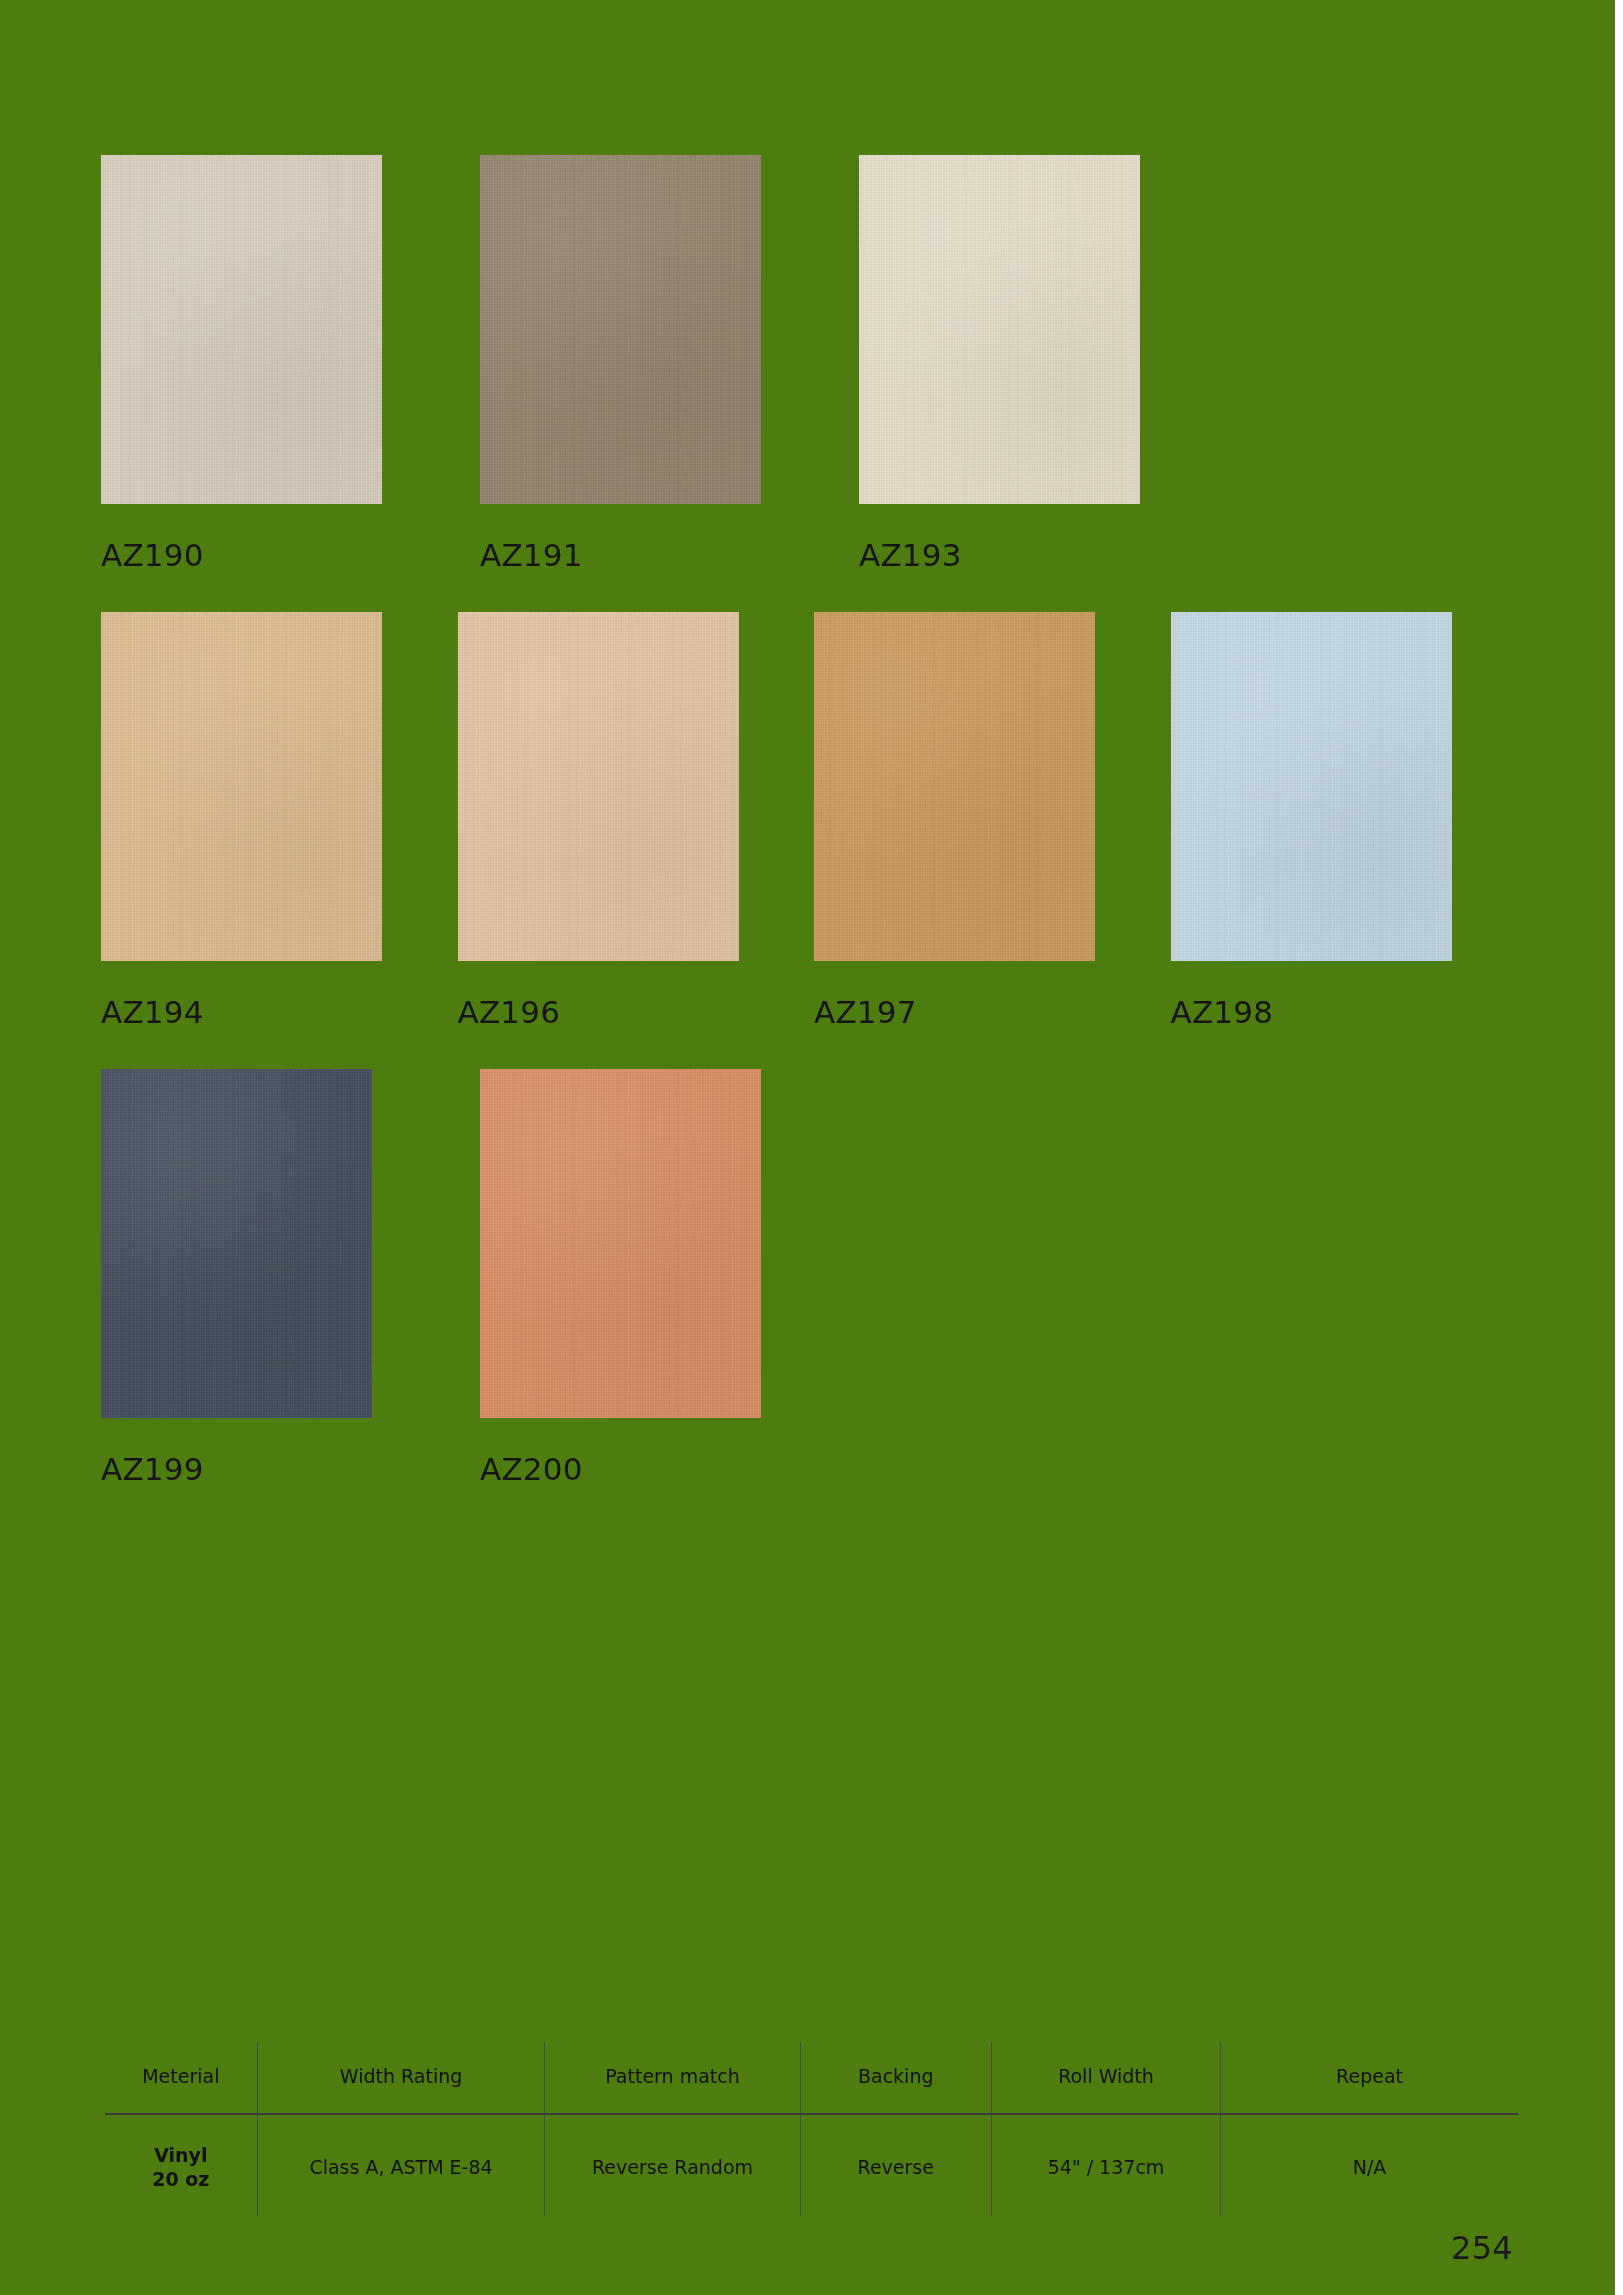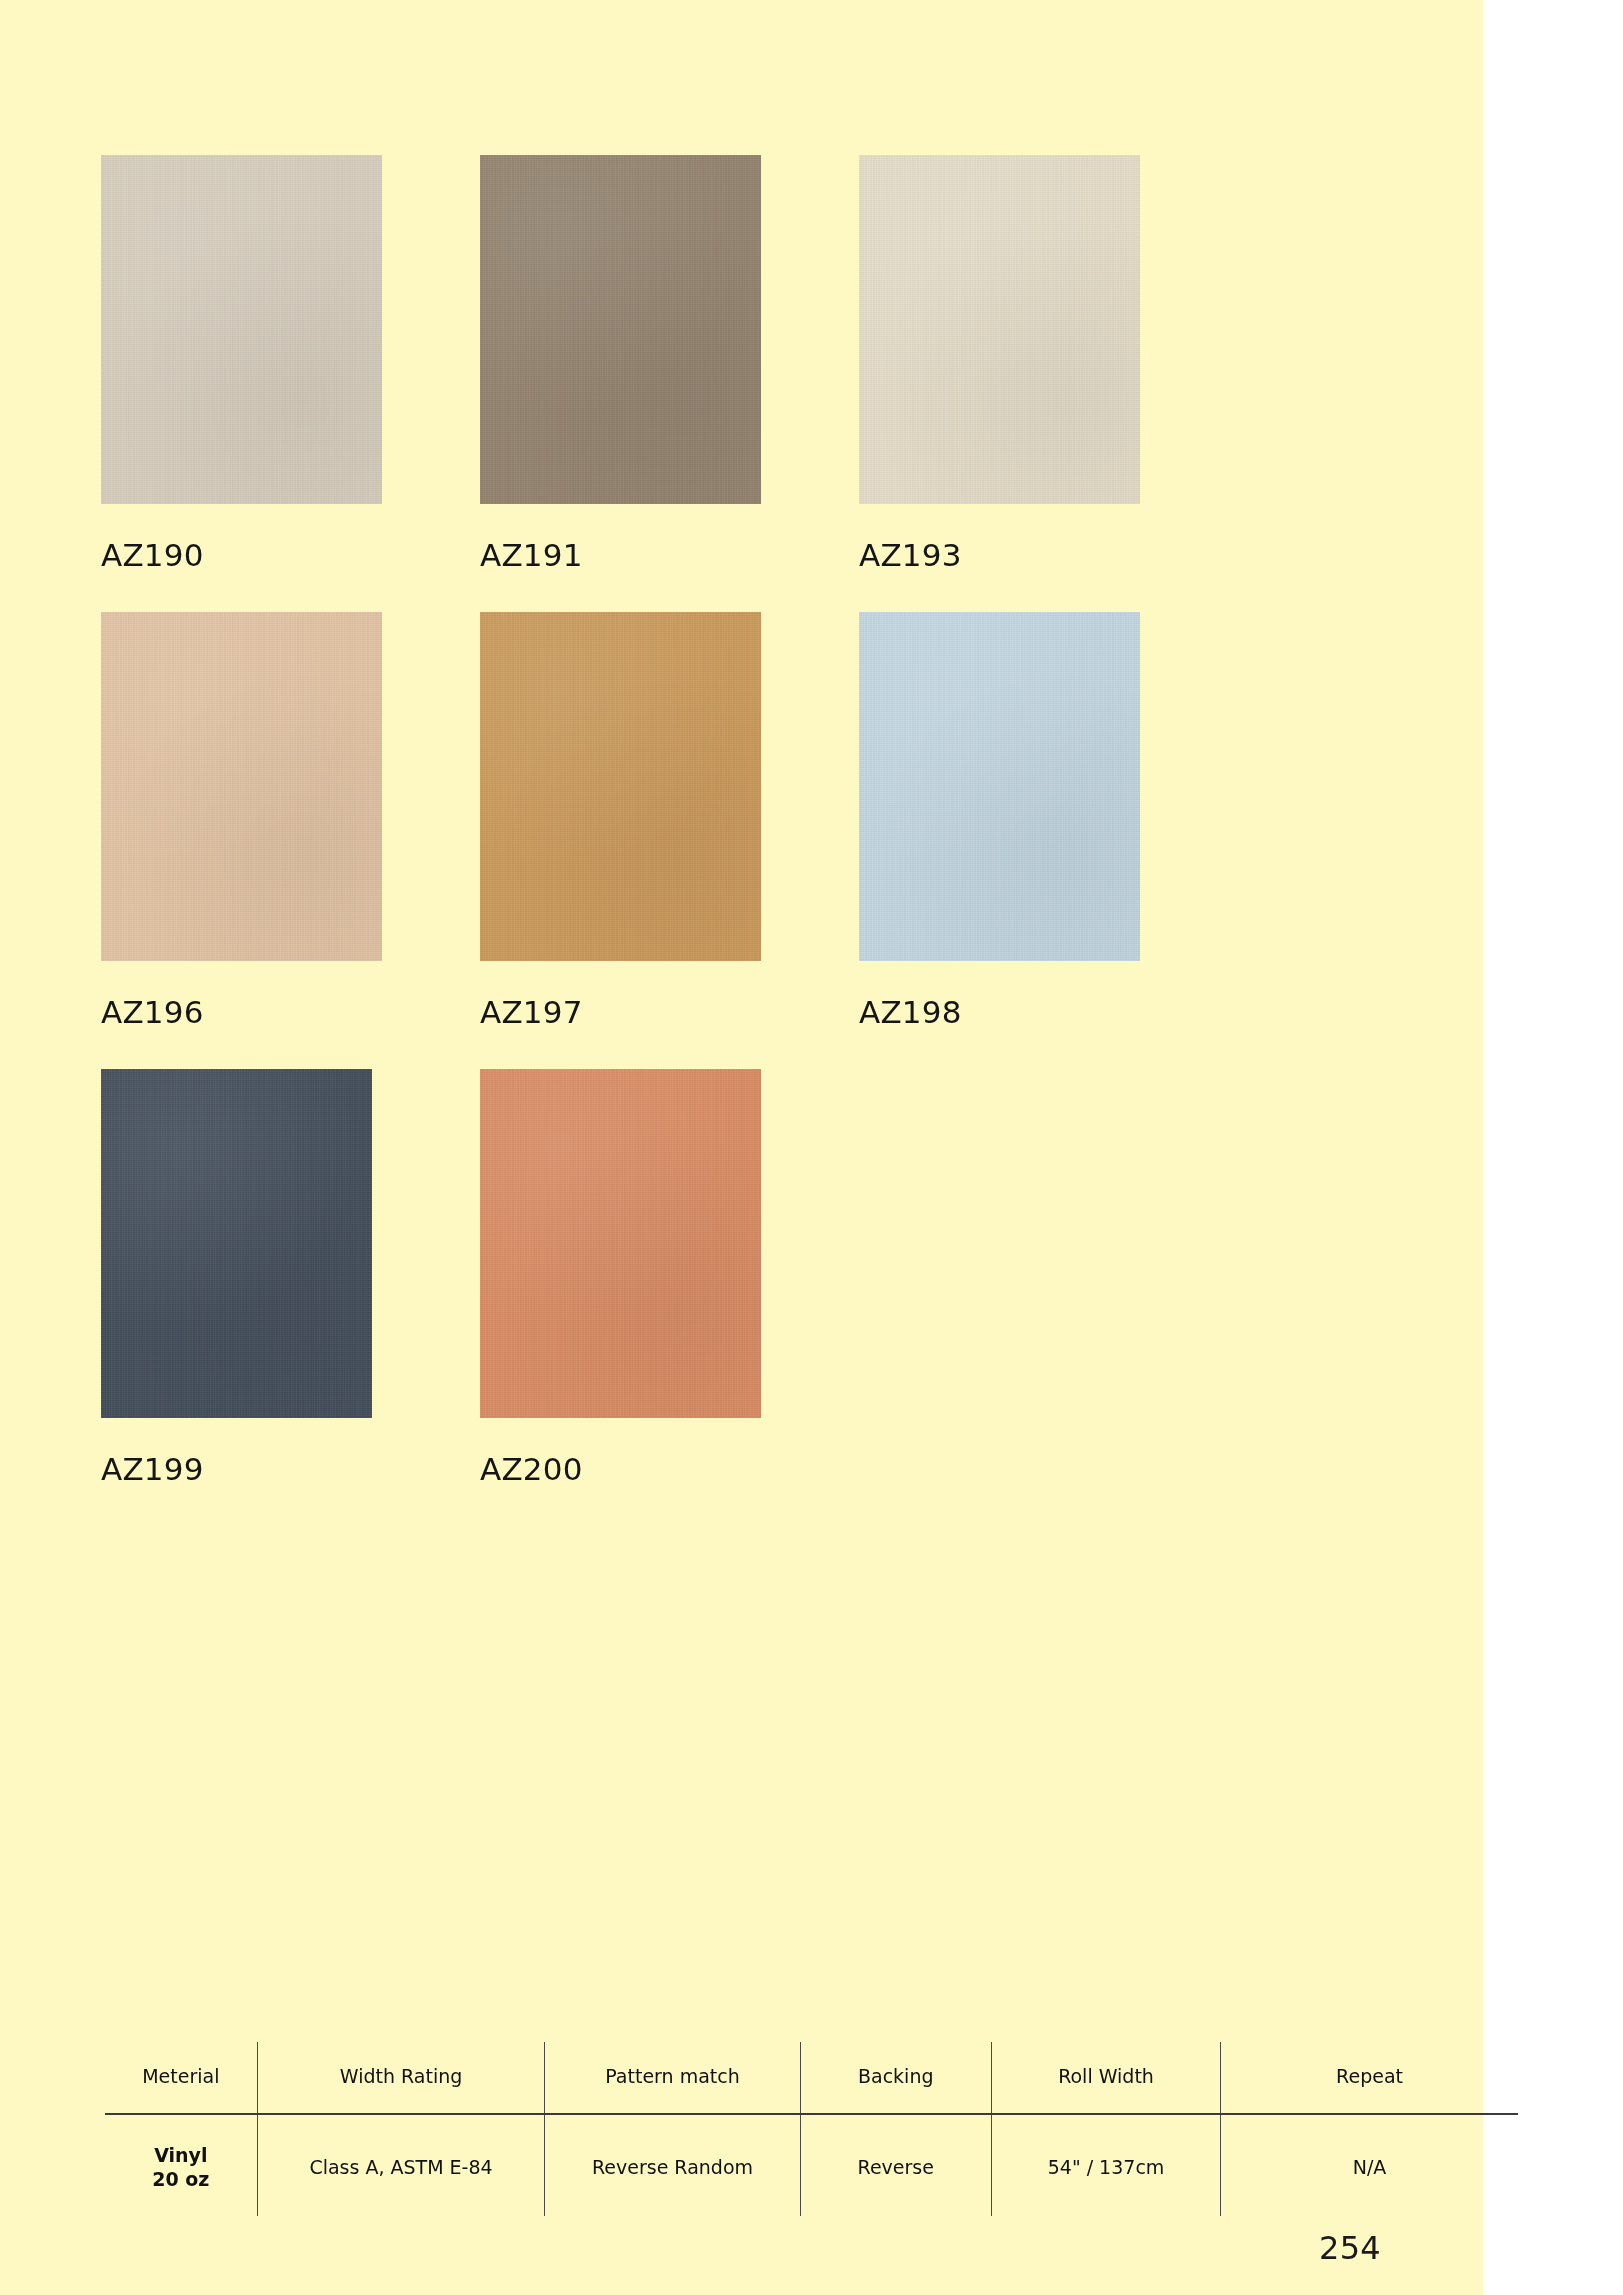--- a/index.html
+++ b/index.html
@@ -12,23 +12,23 @@
     height: 2295px;
     font-family: "DejaVu Sans", "Liberation Sans", sans-serif;
     color: #1a1a1a;
     position: relative;
     overflow: hidden;
   }
 
   .page {
     position: absolute;
     left: 0; top: 0;
-    width: 1483px;
+    width: 1615px;
     height: 2295px;
-    background: #fef9c3;
+    background: #4d7c0f;
   }
 
   
   .swatch-grid {
     position: absolute;
     left: 101px;
     top: 155px;
     width: 1426px;
   }
   .swatch-row {
@@ -138,20 +138,24 @@
         <div class="swatch-chip" style="background-color:#93836f; width:281px;"></div>
         <div class="swatch-label">AZ191</div>
       </div>
       <div class="swatch-cell">
         <div class="swatch-chip" style="background-color:#e4dcc9; width:281px;"></div>
         <div class="swatch-label">AZ193</div>
       </div>
     </div>
 
     <div class="swatch-row">
+      <div class="swatch-cell">
+        <div class="swatch-chip" style="background-color:#dcba90; width:281px;"></div>
+        <div class="swatch-label">AZ194</div>
+      </div>
       <div class="swatch-cell">
         <div class="swatch-chip" style="background-color:#e2c3a3; width:281px;"></div>
         <div class="swatch-label">AZ196</div>
       </div>
       <div class="swatch-cell">
         <div class="swatch-chip" style="background-color:#cb9a5b; width:281px;"></div>
         <div class="swatch-label">AZ197</div>
       </div>
       <div class="swatch-cell">
         <div class="swatch-chip" style="background-color:#c2d6e0; width:281px;"></div>

